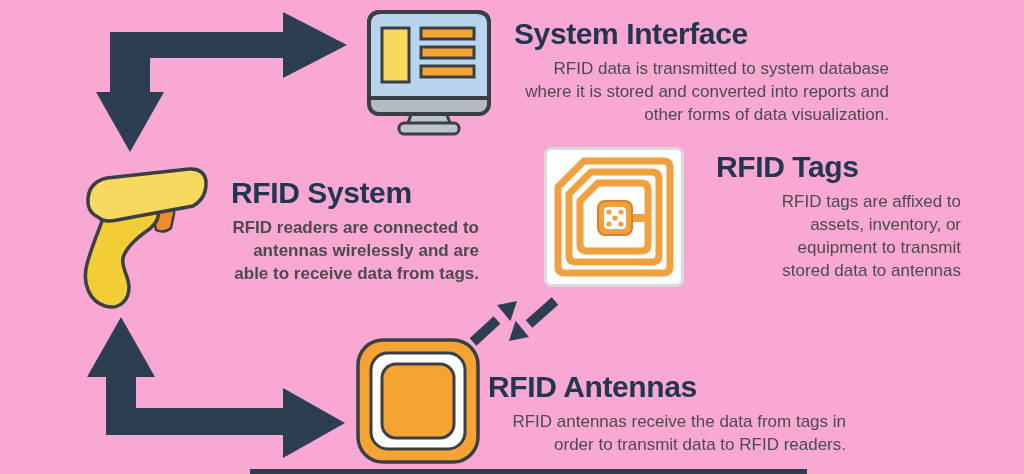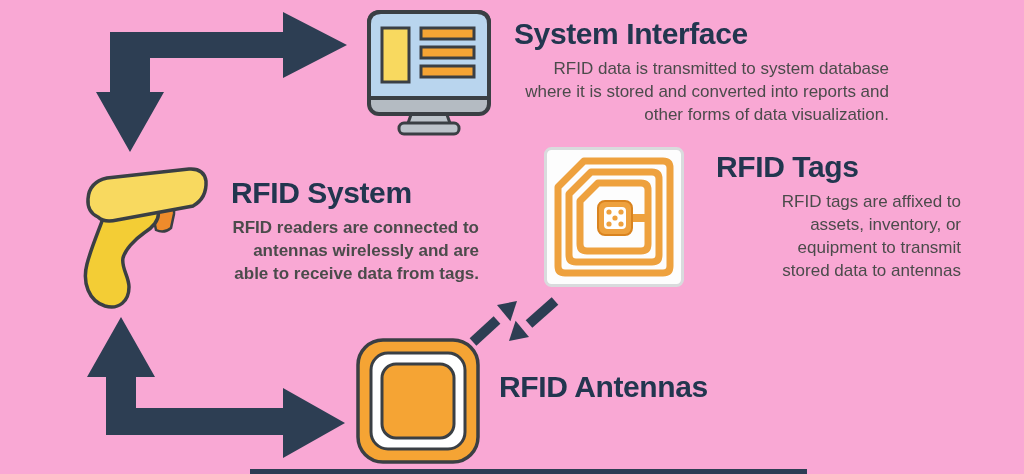--- a/index.html
+++ b/index.html
@@ -119,19 +119,20 @@
   <div class="abs" style="left:231px;top:176px;width:270px;">
     <h2 class="title">RFID System</h2>
     <p class="desc" style="width:248px;font-weight:bold;">RFID readers are connected to antennas wirelessly and are able to receive data from tags.</p>
   </div>
 
   <div class="abs" style="left:716px;top:150px;width:230px;">
     <h2 class="title">RFID Tags</h2>
     <p class="desc" style="width:205px;margin-left:40px;">RFID tags are affixed to assets, inventory, or equipment to transmit stored data to antennas</p>
   </div>
 
-  <div class="abs" style="left:499px;top:370px;width:400px;">
+  <div class="abs" style="left:488px;top:370px;width:400px;">
     <h2 class="title">RFID Antennas</h2>
+    <p class="desc" style="width:358px;">RFID antennas receive the data from tags in order to transmit data to RFID readers.</p>
   </div>
 
   <div class="footer-bar"></div>
 
 </div>
 
 </body></html>

